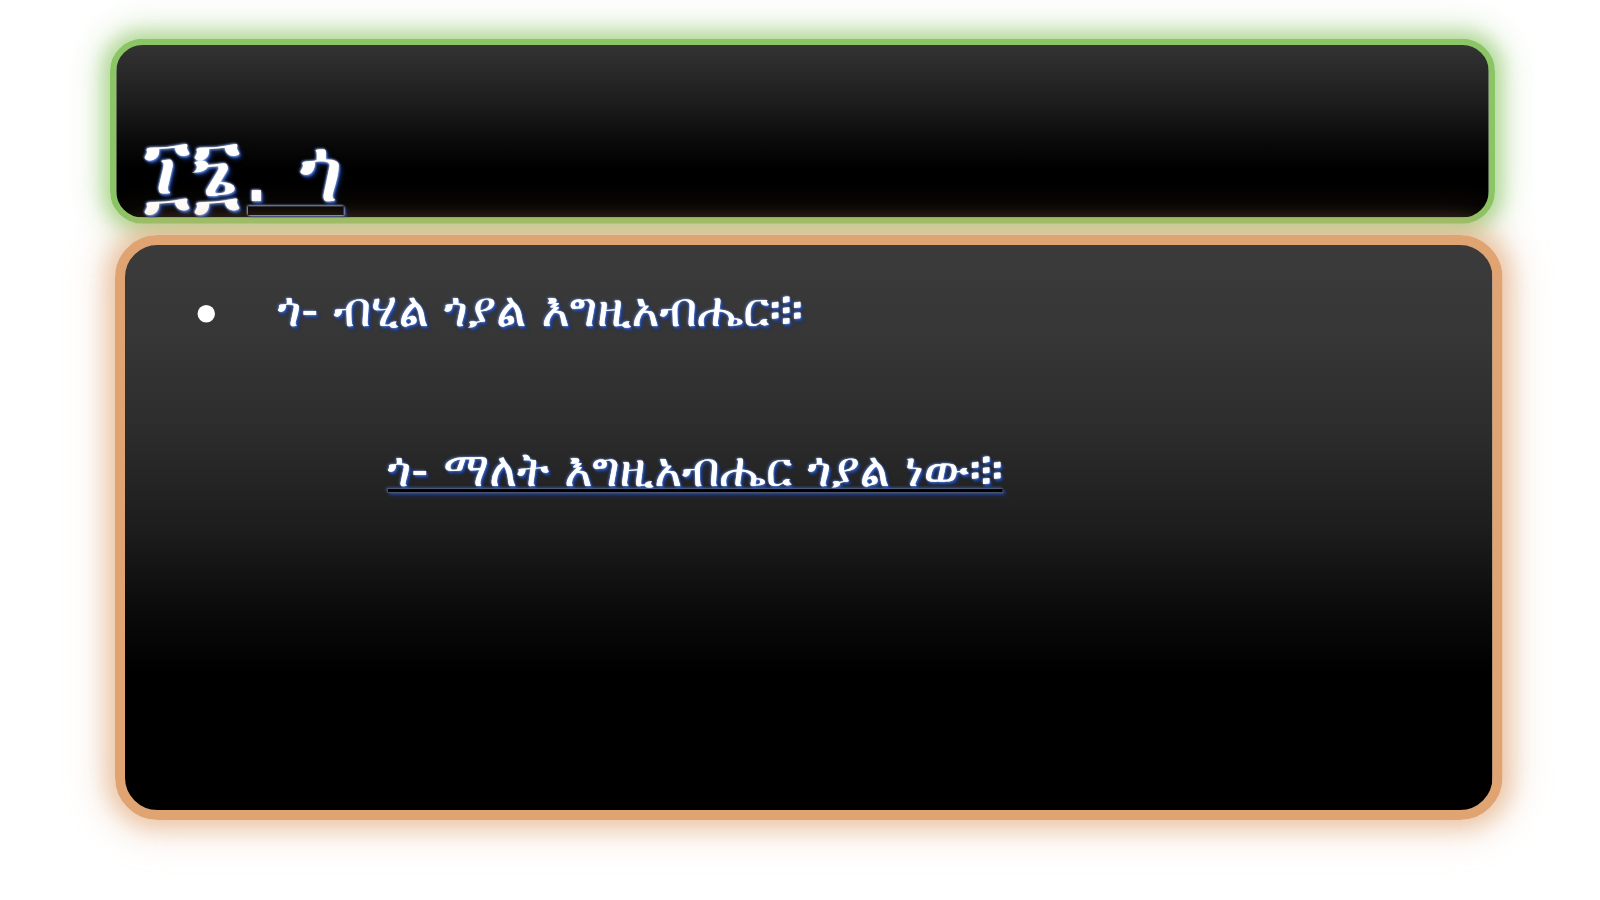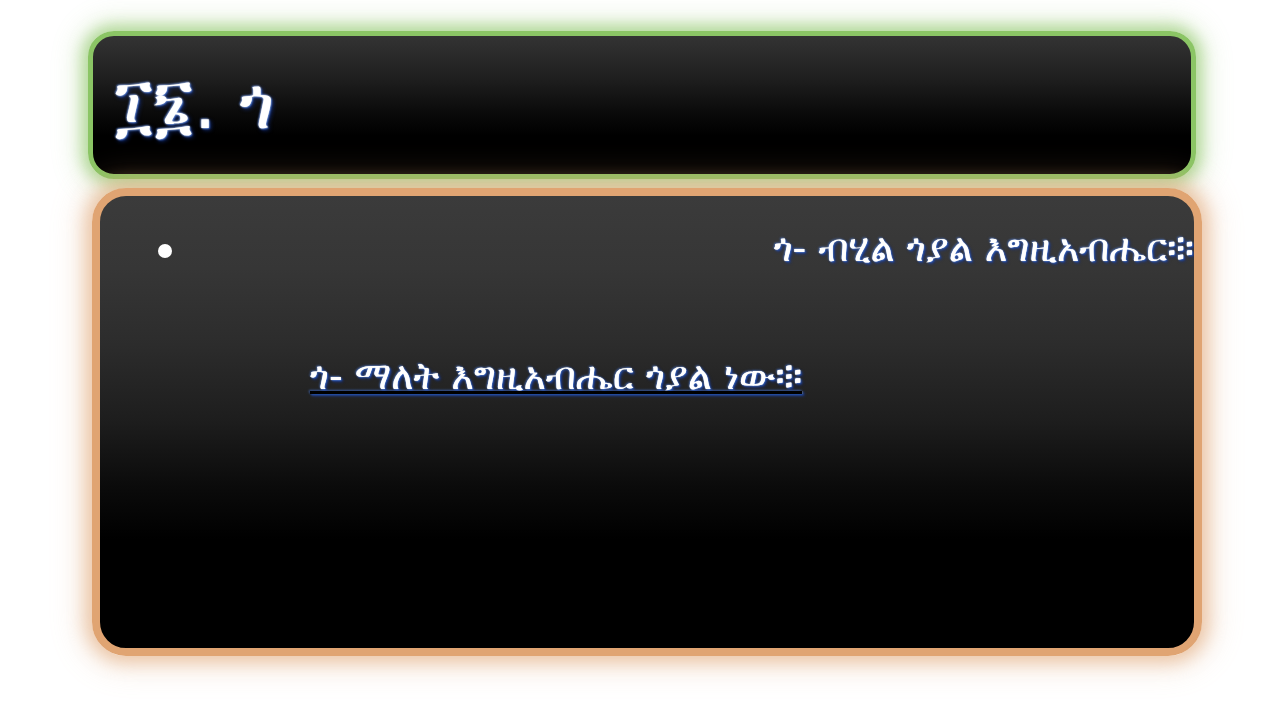--- a/index.html
+++ b/index.html
@@ -31,22 +31,23 @@
         #333333 0%,
         #2a2a2a 14%,
         #1c1c1c 34%,
         #0a0a0a 56%,
         #000000 72%,
         #000000 100%);
     box-shadow:
       0 0 14px 6px rgba(139, 197, 101, 0.55),
       0 0 26px 12px rgba(139, 197, 101, 0.22);
     display: flex;
-    align-items: center;
+    align-items: flex-end;
     overflow: hidden;
+    text-decoration: underline;
   }
 
   .title-text {
     padding-left: 22px;
     color: #ffffff;
     font-size: 70px;
     line-height: 1.05;
     font-weight: 400;
     letter-spacing: 0.5px;
     white-space: nowrap;
@@ -84,21 +85,20 @@
   .body-list {
     list-style: none;
     margin: 0;
     padding: 26px 0 0 0;
   }
 
   .bullet-row {
     display: flex;
     align-items: flex-start;
     padding: 0 0 0 58px;
-    justify-content: space-between;
   }
 
   .bullet-dot {
     flex: 0 0 auto;
     width: 14px;
     height: 14px;
     border-radius: 50%;
     background: #ffffff;
     margin-top: 22px;
     margin-right: 50px;

